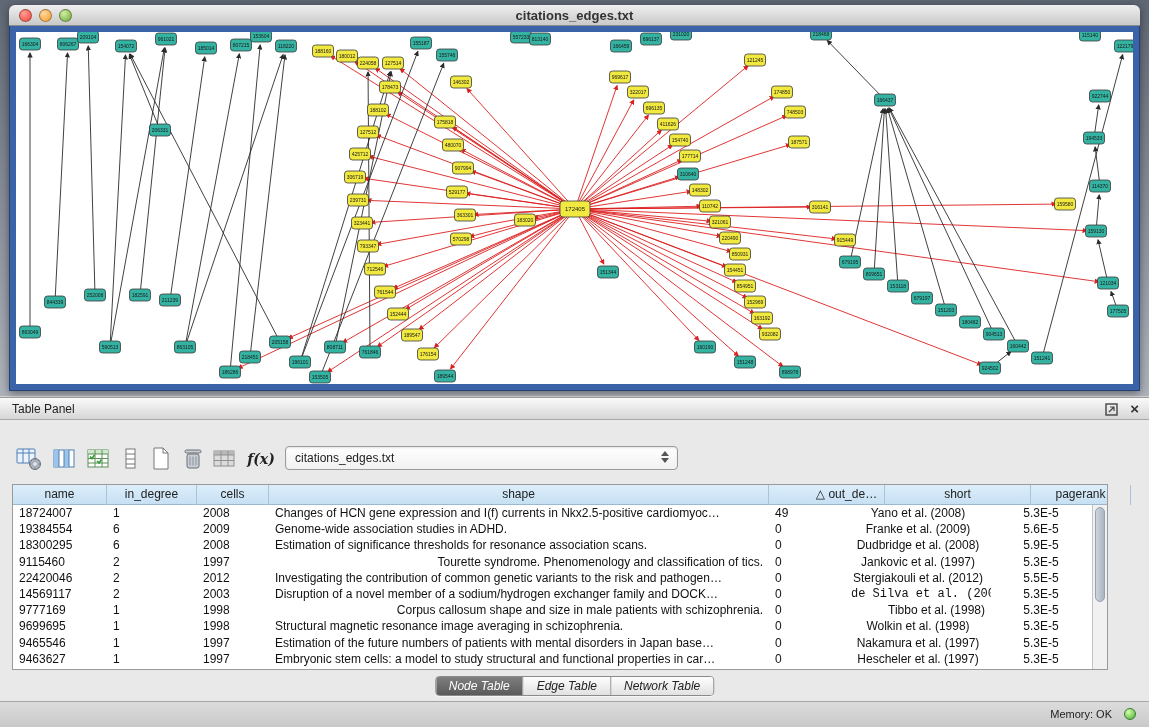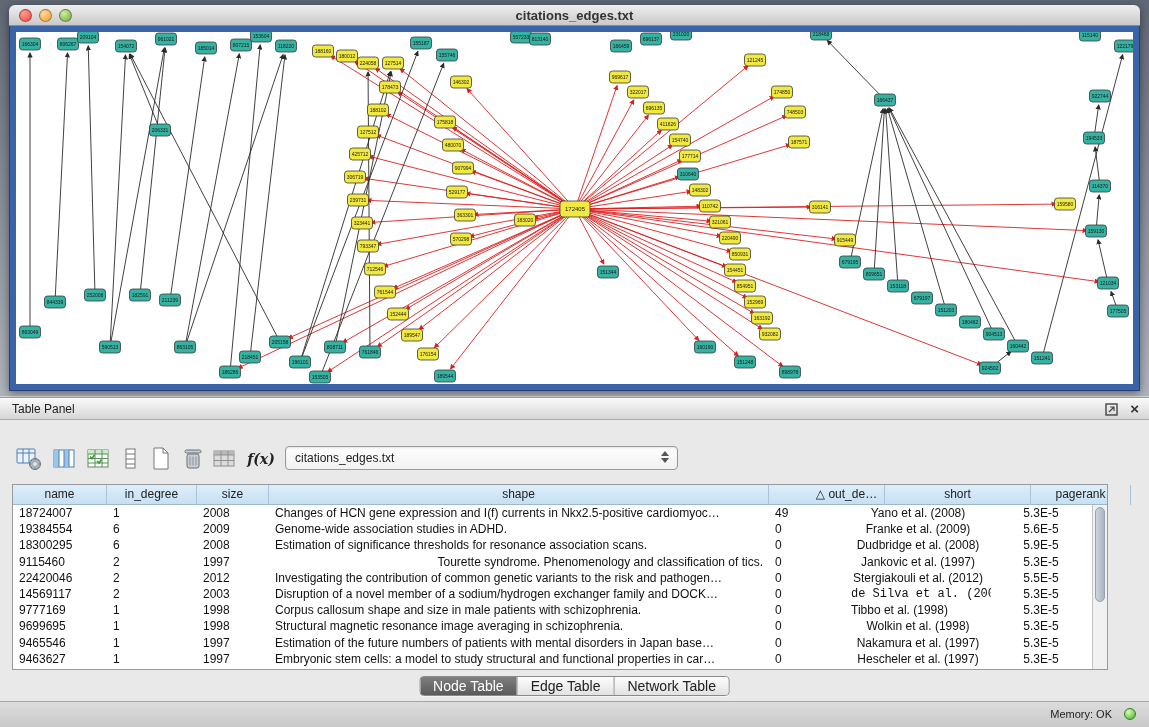--- a/index.html
+++ b/index.html
@@ -65,22 +65,22 @@
     overflow:hidden; white-space:nowrap; flex:none; }
   .v-scroll { position:absolute; right:0; top:20px; bottom:0; width:15px;
     background:#f1f1f1; border-left:1px solid #c4c4c4; }
   .v-thumb { position:absolute; left:2px; top:2px; width:10px; height:58%;
     background:linear-gradient(90deg,#cdd5de,#aab5c2); border:1px solid #97a2b0; border-radius:6px; }
 
   
   .tabs { position:absolute; left:50%; transform:translateX(-50%); top:256px; height:20px;
     display:flex; border:1px solid #8a8a8a; border-radius:4px; overflow:hidden;
     background:#eee; box-shadow:0 1px 0 rgba(255,255,255,.6); }
-  .tab { height:100%; line-height:18px; font-size:14px; color:#222; padding:0 13px;
-    background:linear-gradient(#fdfdfd,#e2e2e2); border-left:1px solid #9b9b9b; cursor:default; }
+  .tab { height:100%; line-height:18px; font-size:12px; color:#222; padding:0 13px;
+    background:linear-gradient(#fdfdfd,#e2e2e2); border-left:1px solid #9b9b9b; cursor:default;font-style:italic; }
   .tab:first-child { border-left:none; }
   .tab.active { background:linear-gradient(#7f7f7f,#5a5a5a); color:#fff; }
 
   
   .status-bar { position:absolute; left:0; top:701px; width:1149px; height:26px;
     background:linear-gradient(#dcdcdc,#c9c9c9); border-top:1px solid #a6a6a6; }
   .mem-label { position:absolute; right:37px; top:6px; font-size:11px; color:#222; }
   .mem-dot { position:absolute; right:13px; top:6px; width:12px; height:12px; border-radius:50%;
     border:1px solid #3e7b2e; background:radial-gradient(circle at 35% 30%, #d8ffa8, #3fae33); }
 </style>
@@ -710,21 +710,21 @@
     <span class="arrows">
       <span class="arr-up"></span>
         <span class="arr-dn"></span>
     </span>
   </div>
 
   <div class="node-table">
     <div class="t-head" id="table-header">
         <div class="th" style="width: 94px;">name</div>
         <div class="th" style="width: 90px;">in_degree</div>
-        <div class="th" style="width: 72px;">size</div>
+        <div class="th" style="width: 72px;">cells</div>
         <div class="th" style="width: 500px;">shape</div>
         <div class="th" style="width: 76px; margin-left: 40px;">△ out_de…</div>
         <div class="th" style="width: 146px;">short</div>
         <div class="th" style="width: 100px;">pagerank</div>
       </div>
     <div class="t-body" id="table-body">
         <div class="tr">
           <div class="td" style="width: 94px; text-align: left;">18724007</div>
           <div class="td" style="width: 90px; text-align: left;">1</div>
           <div class="td" style="width: 72px; text-align: left;">2008</div>
@@ -775,23 +775,23 @@
           <div class="td" style="width: 72px; text-align: left;">2003</div>
           <div class="td" style="width: 500px; text-align: left;">Disruption of a novel member of a sodium/hydrogen exchanger family and DOCK…</div>
           <div class="td" style="width: 76px; text-align: left;">0</div>
           <div class="td" style="width: 146px; text-align: center; font-family: Liberation Mono, monospace;">de Silva et al. (2003)</div>
           <div class="td" style="width: 100px; text-align: center;">5.3E-5</div>
         </div>
         <div class="tr">
           <div class="td" style="width: 94px; text-align: left;">9777169</div>
           <div class="td" style="width: 90px; text-align: left;">1</div>
           <div class="td" style="width: 72px; text-align: left;">1998</div>
-          <div class="td" style="width: 500px; text-align: left;">Corpus callosum shape and size in male patients with schizophrenia.</div>
+          <div class="td" style="width: 500px; text-align: right;">Corpus callosum shape and size in male patients with schizophrenia.</div>
           <div class="td" style="width: 76px; text-align: left;">0</div>
-          <div class="td" style="width: 146px; text-align: left;">Tibbo et al. (1998)</div>
+          <div class="td" style="width: 146px; text-align: right;">Tibbo et al. (1998)</div>
           <div class="td" style="width: 100px; text-align: center;">5.3E-5</div>
         </div>
         <div class="tr">
           <div class="td" style="width: 94px; text-align: left;">9699695</div>
           <div class="td" style="width: 90px; text-align: left;">1</div>
           <div class="td" style="width: 72px; text-align: left;">1998</div>
           <div class="td" style="width: 500px; text-align: left;">Structural magnetic resonance image averaging in schizophrenia.</div>
           <div class="td" style="width: 76px; text-align: left;">0</div>
           <div class="td" style="width: 146px; text-align: center;">Wolkin et al. (1998)</div>
           <div class="td" style="width: 100px; text-align: center;">5.3E-5</div>

